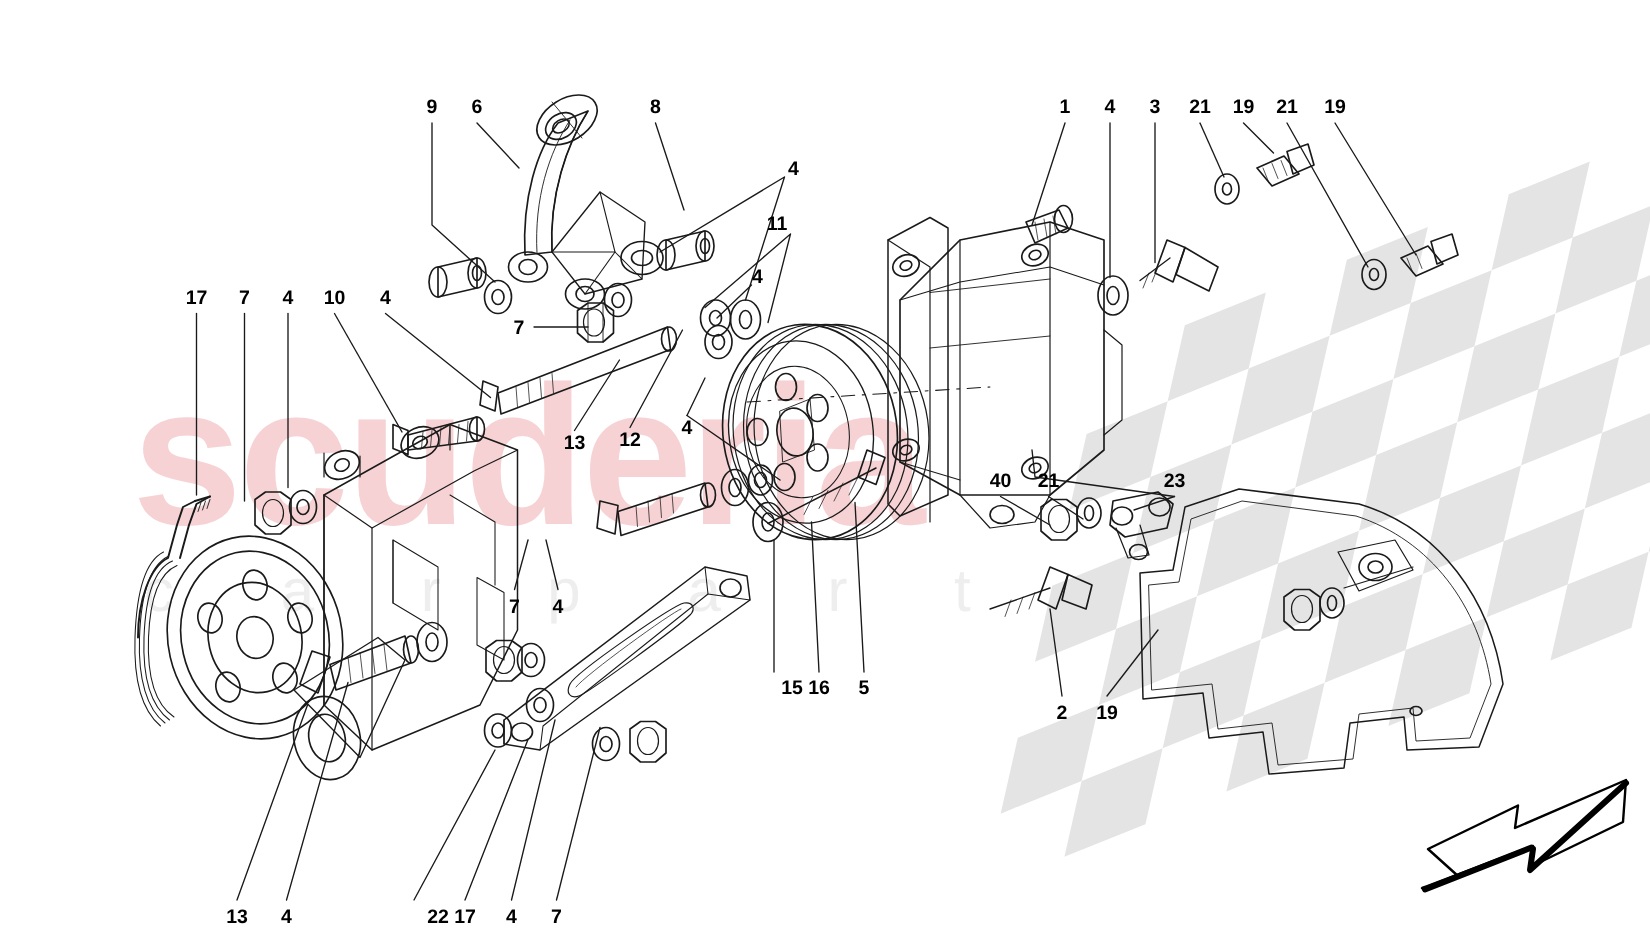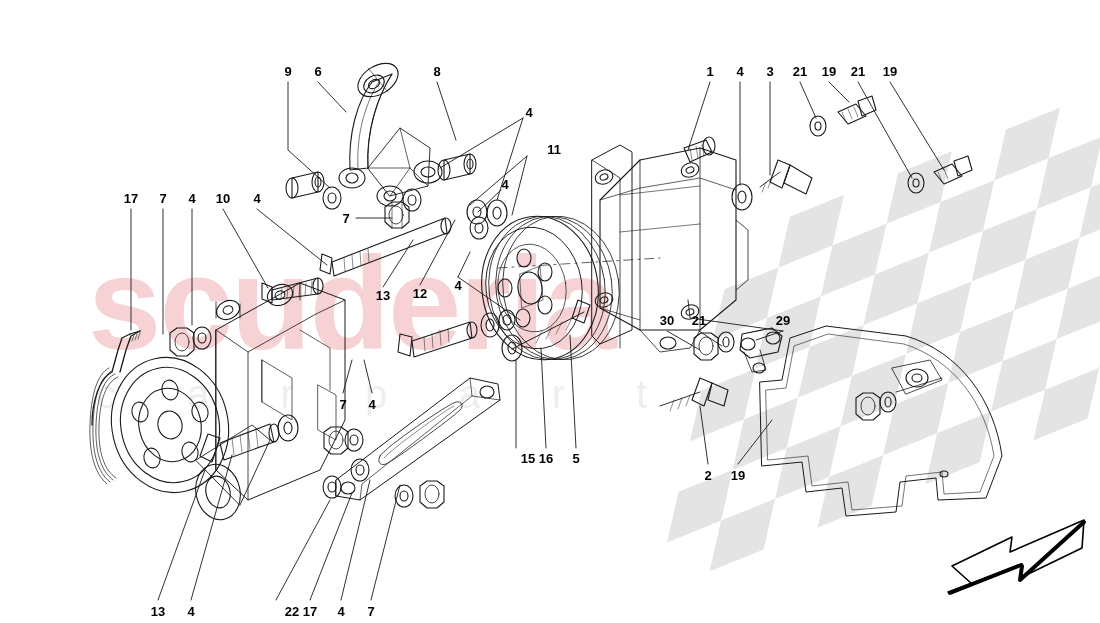--- a/index.html
+++ b/index.html
@@ -516,34 +516,34 @@
       <div class="lbl" style="left: 318px; top: 71px;">6</div>
       <div class="lbl" style="left: 437px; top: 71px;">8</div>
       <div class="lbl" style="left: 710px; top: 71px;">1</div>
       <div class="lbl" style="left: 740px; top: 71px;">4</div>
       <div class="lbl" style="left: 770px; top: 71px;">3</div>
       <div class="lbl" style="left: 800px; top: 71px;">21</div>
       <div class="lbl" style="left: 829px; top: 71px;">19</div>
       <div class="lbl" style="left: 858px; top: 71px;">21</div>
       <div class="lbl" style="left: 890px; top: 71px;">19</div>
       <div class="lbl" style="left: 529px; top: 112px;">4</div>
-      <div class="lbl" style="left: 554px; top: 149px;">11</div>
+      <div class="lbl" style="left: 518px; top: 149px;">11</div>
       <div class="lbl" style="left: 505px; top: 184px;">4</div>
       <div class="lbl" style="left: 131px; top: 198px; text-align: right;">17</div>
       <div class="lbl" style="left: 163px; top: 198px;">7</div>
       <div class="lbl" style="left: 192px; top: 198px;">4</div>
       <div class="lbl" style="left: 223px; top: 198px;">10</div>
       <div class="lbl" style="left: 257px; top: 198px;">4</div>
       <div class="lbl" style="left: 346px; top: 218px;">7</div>
       <div class="lbl" style="left: 383px; top: 295px;">13</div>
       <div class="lbl" style="left: 420px; top: 293px;">12</div>
       <div class="lbl" style="left: 458px; top: 285px;">4</div>
-      <div class="lbl" style="left: 667px; top: 320px;">30</div>
+      <div class="lbl" style="left: 667px; top: 320px;">40</div>
       <div class="lbl" style="left: 699px; top: 320px;">21</div>
-      <div class="lbl" style="left: 783px; top: 320px;">29</div>
+      <div class="lbl" style="left: 783px; top: 320px;">23</div>
       <div class="lbl" style="left: 343px; top: 404px;">7</div>
       <div class="lbl" style="left: 372px; top: 404px;">4</div>
       <div class="lbl" style="left: 516px; top: 458px; margin-left: 12px;">15</div>
       <div class="lbl" style="left: 546px; top: 458px;">16</div>
       <div class="lbl" style="left: 576px; top: 458px;">5</div>
       <div class="lbl" style="left: 708px; top: 475px;">2</div>
       <div class="lbl" style="left: 738px; top: 475px;">19</div>
       <div class="lbl" style="left: 158px; top: 611px;">13</div>
       <div class="lbl" style="left: 191px; top: 611px;">4</div>
       <div class="lbl" style="left: 276px; top: 611px; margin-left: 16px;">22</div>

